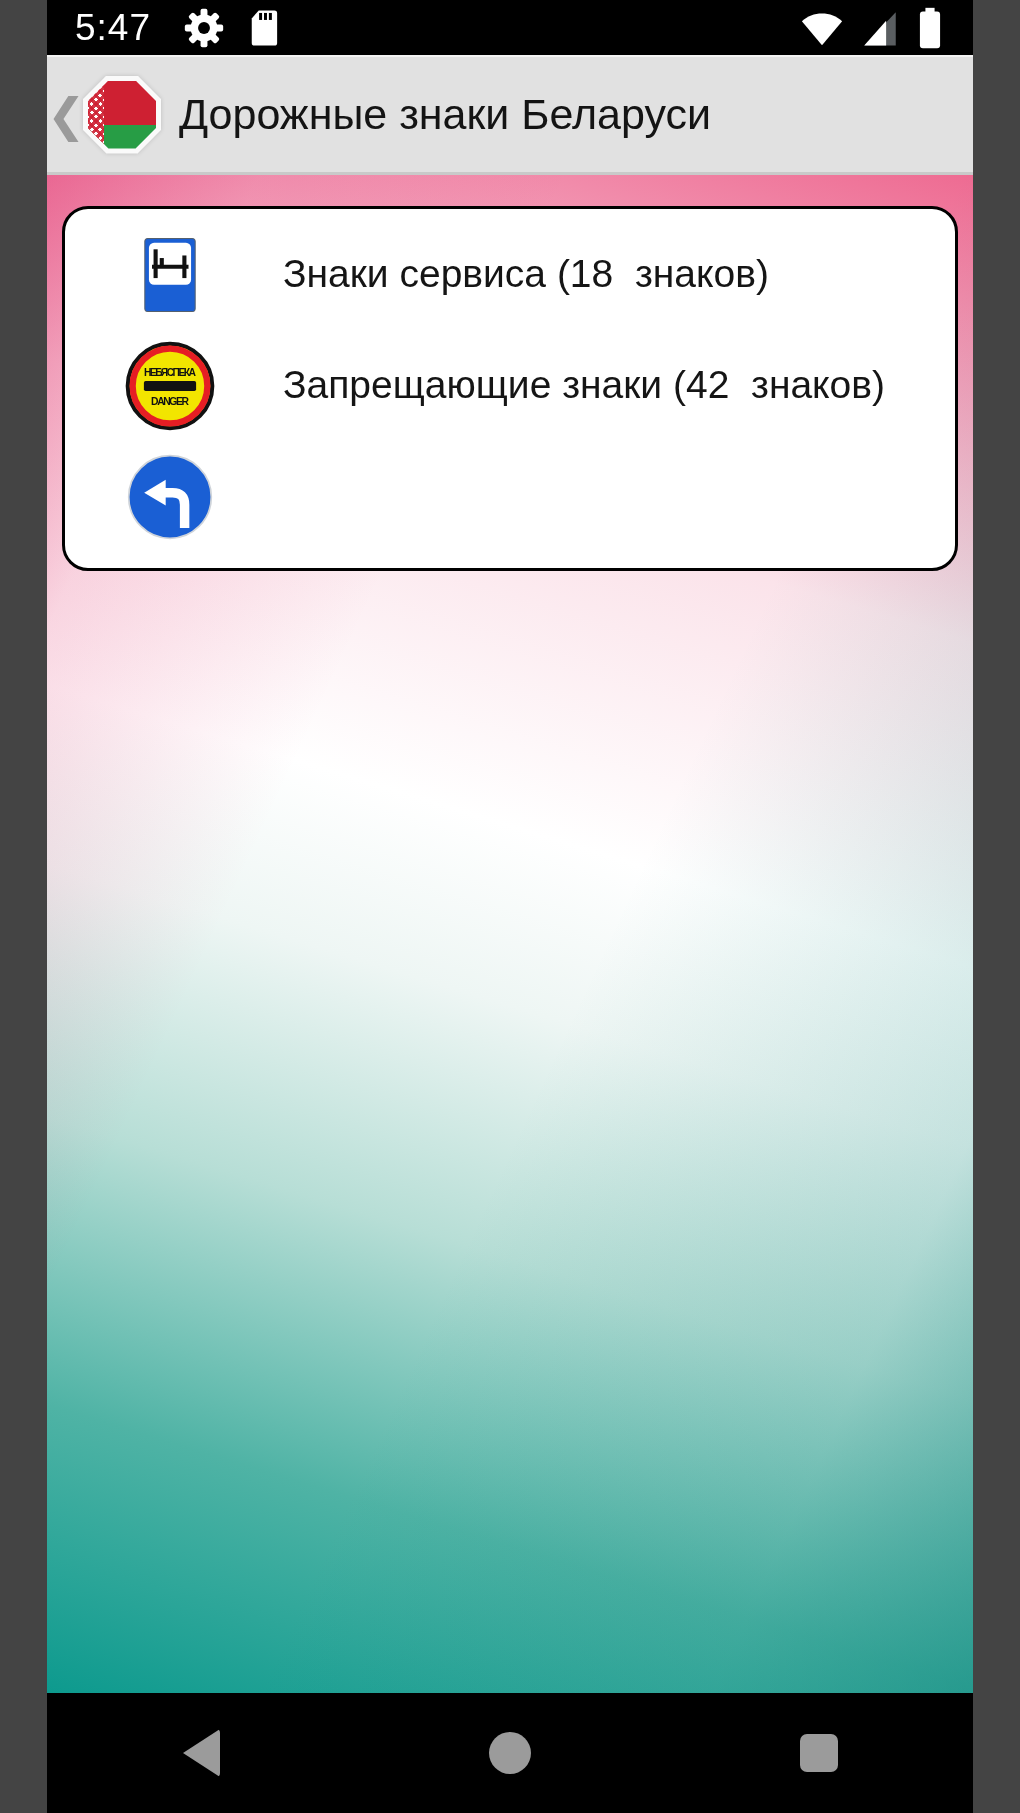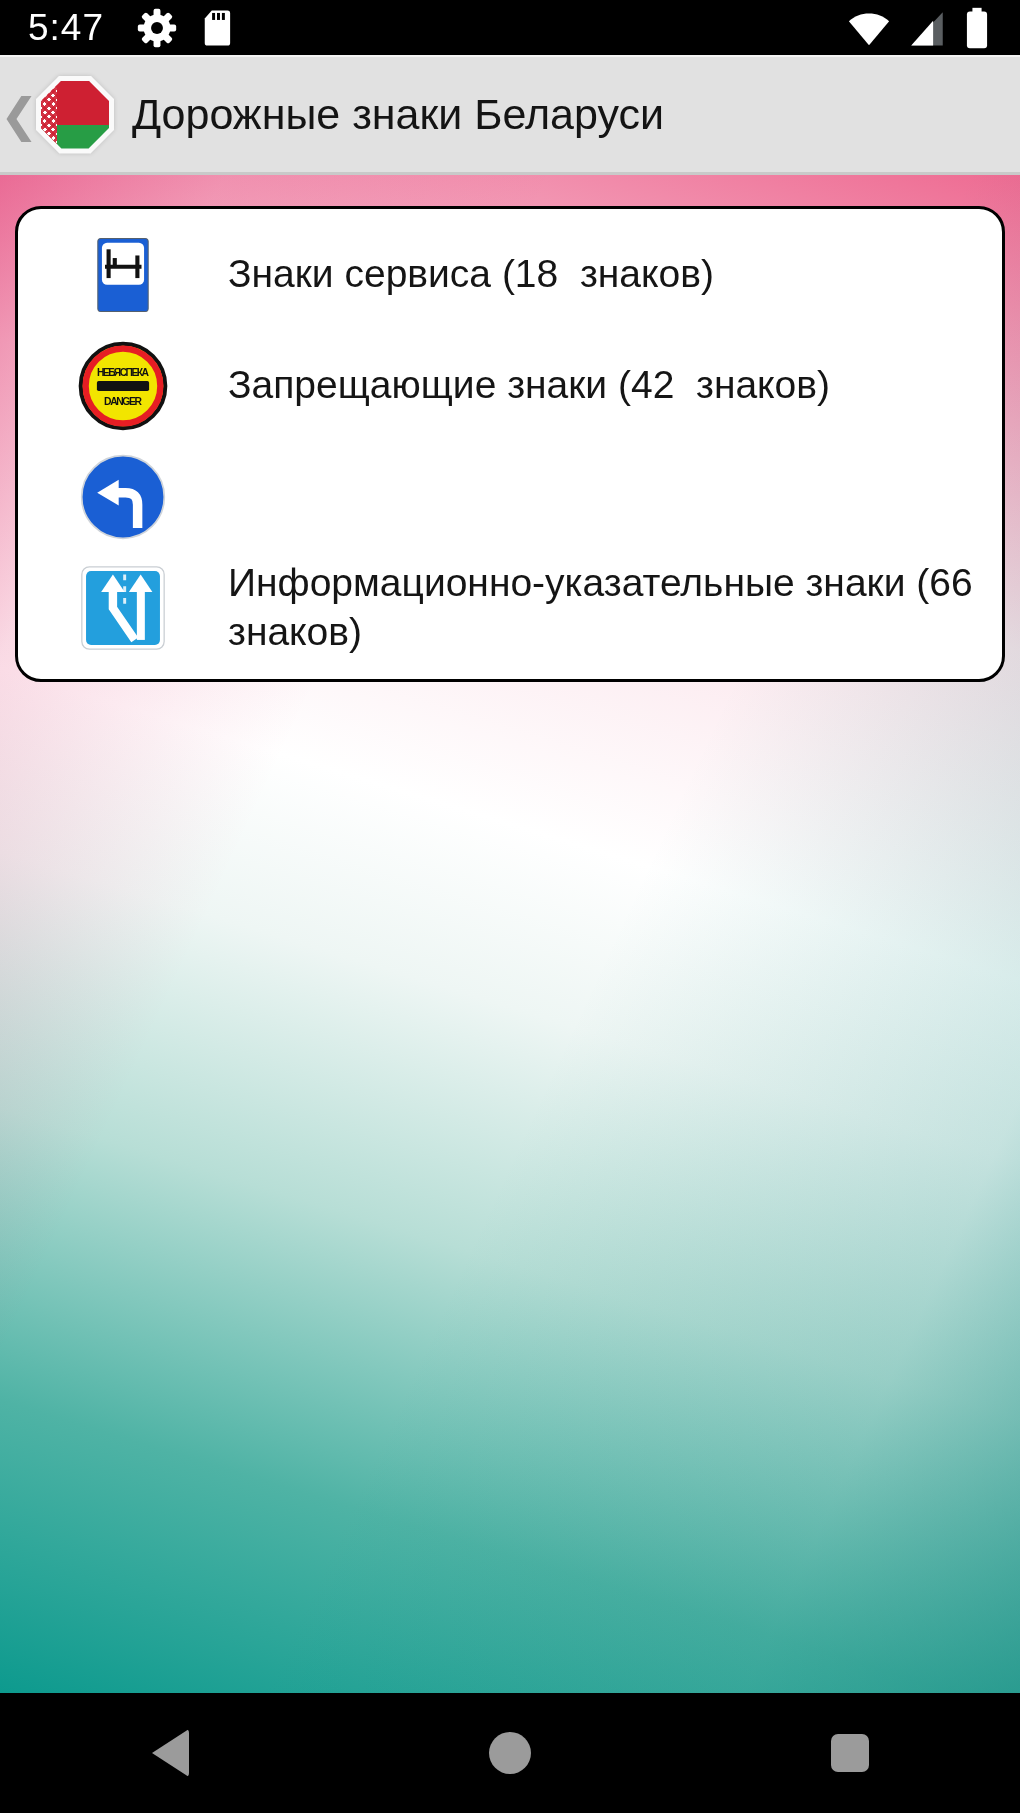--- a/index.html
+++ b/index.html
@@ -1,17 +1,17 @@
 <!DOCTYPE html>
 <html><head>
 <meta charset="utf-8">
 <style>
   html,body{margin:0;padding:0;background:#444;}
   .phone{
-    position:relative;width:1020px;height:1813px;margin:0 auto;overflow:hidden;
+    position:relative;width:926px;height:1813px;margin:0 auto;overflow:hidden;
     font-family:"Liberation Sans","DejaVu Sans",sans-serif;
     display:flex;flex-direction:column;
   }
   
   .status-bar{
     height:55px;flex:none;background:#000;color:#fff;
     display:flex;align-items:center;padding:0 28px;box-sizing:border-box;
   }
   .sb-time{font-size:37px;font-weight:500;letter-spacing:1px;margin-right:30px;}
   .sb-icon{display:flex;align-items:center;margin-right:16px;}
@@ -55,21 +55,21 @@
       linear-gradient(295deg,rgba(6,134,124,0.55) 0%,rgba(6,134,124,0.18) 16%,rgba(255,255,255,0) 44%),
       linear-gradient(197deg,#ee6b92 0%,#f3a0ba 12%,#fbe3ea 26%,#ffffff 44%,#eef6f4 54%,#b7ded6 68%,#4fb3a5 84%,#0d9a8e 100%);
   }
   .banner-label{
     padding-top:14px;text-align:center;color:#fff;font-size:34px;font-weight:400;
   }
   .card{
     margin:31px 15px 0;background:#fff;border:3px solid #000;border-radius:26px;
     padding:10px 0 16px;box-sizing:border-box;
   }
-  .cat-row{display:flex;align-items:center;min-height:111px;cursor:pointer;}
+  .cat-row{display:flex;align-items:center;min-height:111px;cursor:pointer;gap:8px;}
   .cat-icon-wrap{width:210px;flex:none;display:flex;justify-content:center;align-items:center;}
   .cat-label{
     font-size:39px;color:#151515;line-height:1.24;white-space:pre-wrap;
     padding-right:10px;
   }
   
   .nav-bar{
     height:120px;flex:none;background:#000;
     display:flex;align-items:center;
   }
@@ -182,34 +182,20 @@
         <span class="cat-icon-wrap">
           <svg width="86" height="86" viewBox="0 0 100 100">
             <circle cx="50" cy="50" r="48" fill="#1a5fd4" stroke="#cfd4da" stroke-width="2"></circle>
             <path d="M67 86 V59 Q67 45 53 45 H44" fill="none" stroke="#fff" stroke-width="11"></path>
             <polygon points="45,30 45,60 20,45" fill="#fff"></polygon>
           </svg>
         </span>
       </div>
 
 
-      <div class="cat-row">
-        <span class="cat-icon-wrap">
-          <svg width="84" height="84" viewBox="0 0 100 100">
-            <rect x="1" y="1" width="98" height="98" rx="9" fill="#fff" stroke="#c9ced3" stroke-width="1.5"></rect>
-            <rect x="6" y="6" width="88" height="88" rx="6" fill="#239fdd"></rect>
-            <line x1="52" y1="10" x2="52" y2="52" stroke="#fff" stroke-width="3.5" stroke-dasharray="7 7" opacity="0.85"></line>
-            <rect x="66.5" y="28" width="9.5" height="60" fill="#fff"></rect>
-            <polygon points="71,10 57,31 85,31" fill="#fff"></polygon>
-            <path d="M38 28 V50 L64 88" fill="none" stroke="#fff" stroke-width="10"></path>
-            <polygon points="38,10 24,31 52,31" fill="#fff"></polygon>
-          </svg>
-        </span>
-        <span class="cat-label">Информационно-указательные знаки (66  знаков)</span>
-      </div>
 
     </div>
   </div>
 
   <div class="nav-bar">
     <div class="nav-slot">
         <span class="nav-back"></span>
       </div>
     <div class="nav-slot">
         <span class="nav-home"></span>

